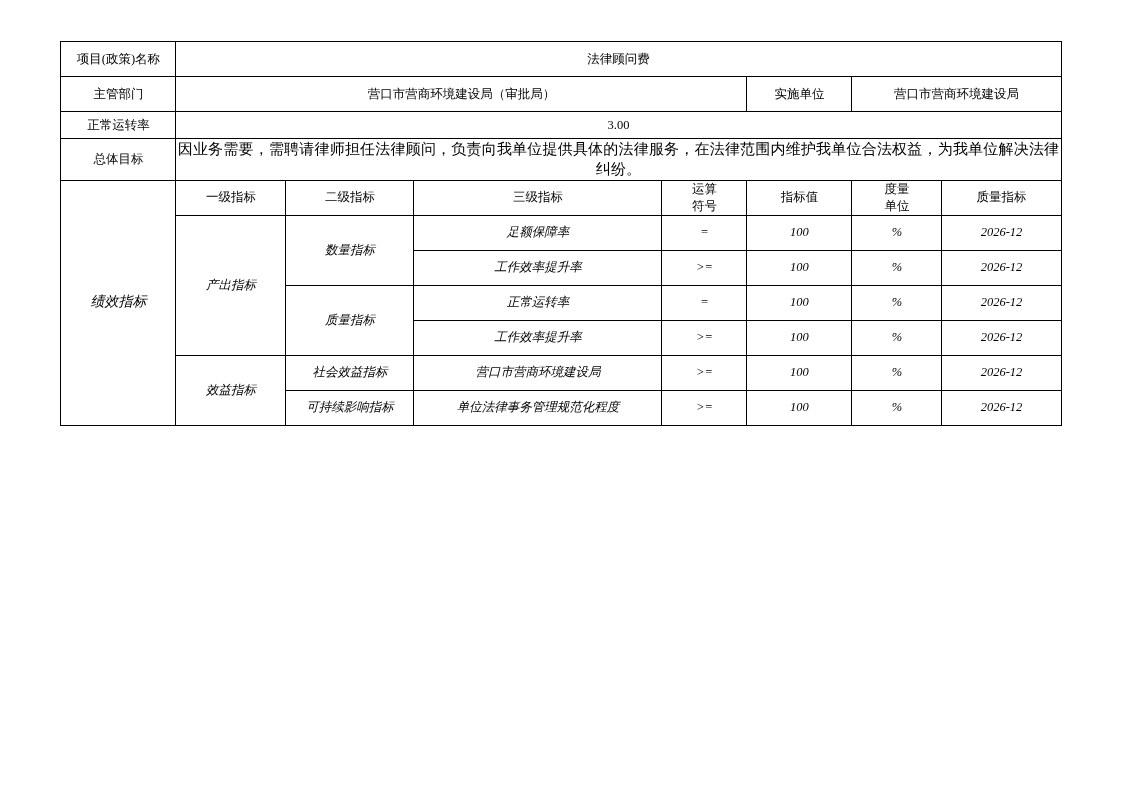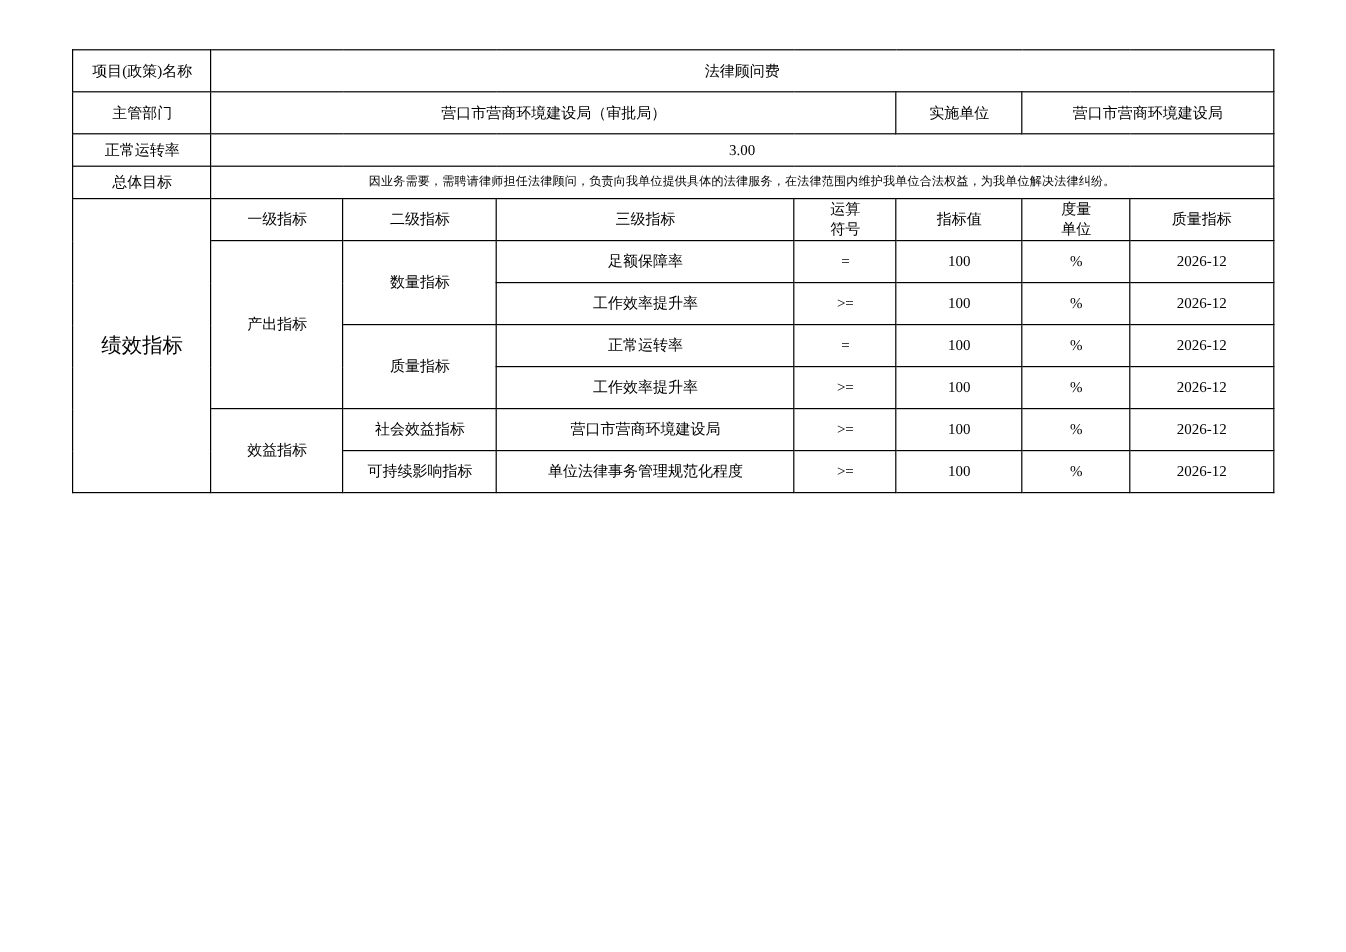--- a/index.html
+++ b/index.html
@@ -52,34 +52,36 @@
   .cell-pad {
     padding: 4px 6px;
   }
   .amount-cell {
     text-align: center;
     padding-right: 8px;
   }
   .goal-text {
     text-align: center;
     padding: 5px 8px;
-    font-size: 10px;
+    font-size: 15px;
     letter-spacing: 0.2px;
   }
   .tall-head td {
     height: 46px;
   }
   .row-h td {
     height: 49px;
+    font-style: italic;
   }
   .two-line {
     line-height: 1.25;
   }
   .vert-label {
-    font-size: 17px;
+    font-size: 14px;
+    font-style: italic;
   }
 </style>
 </head>
 <body>
 
 <div class="page">
 
 
   <table class="perf">
     <colgroup>

